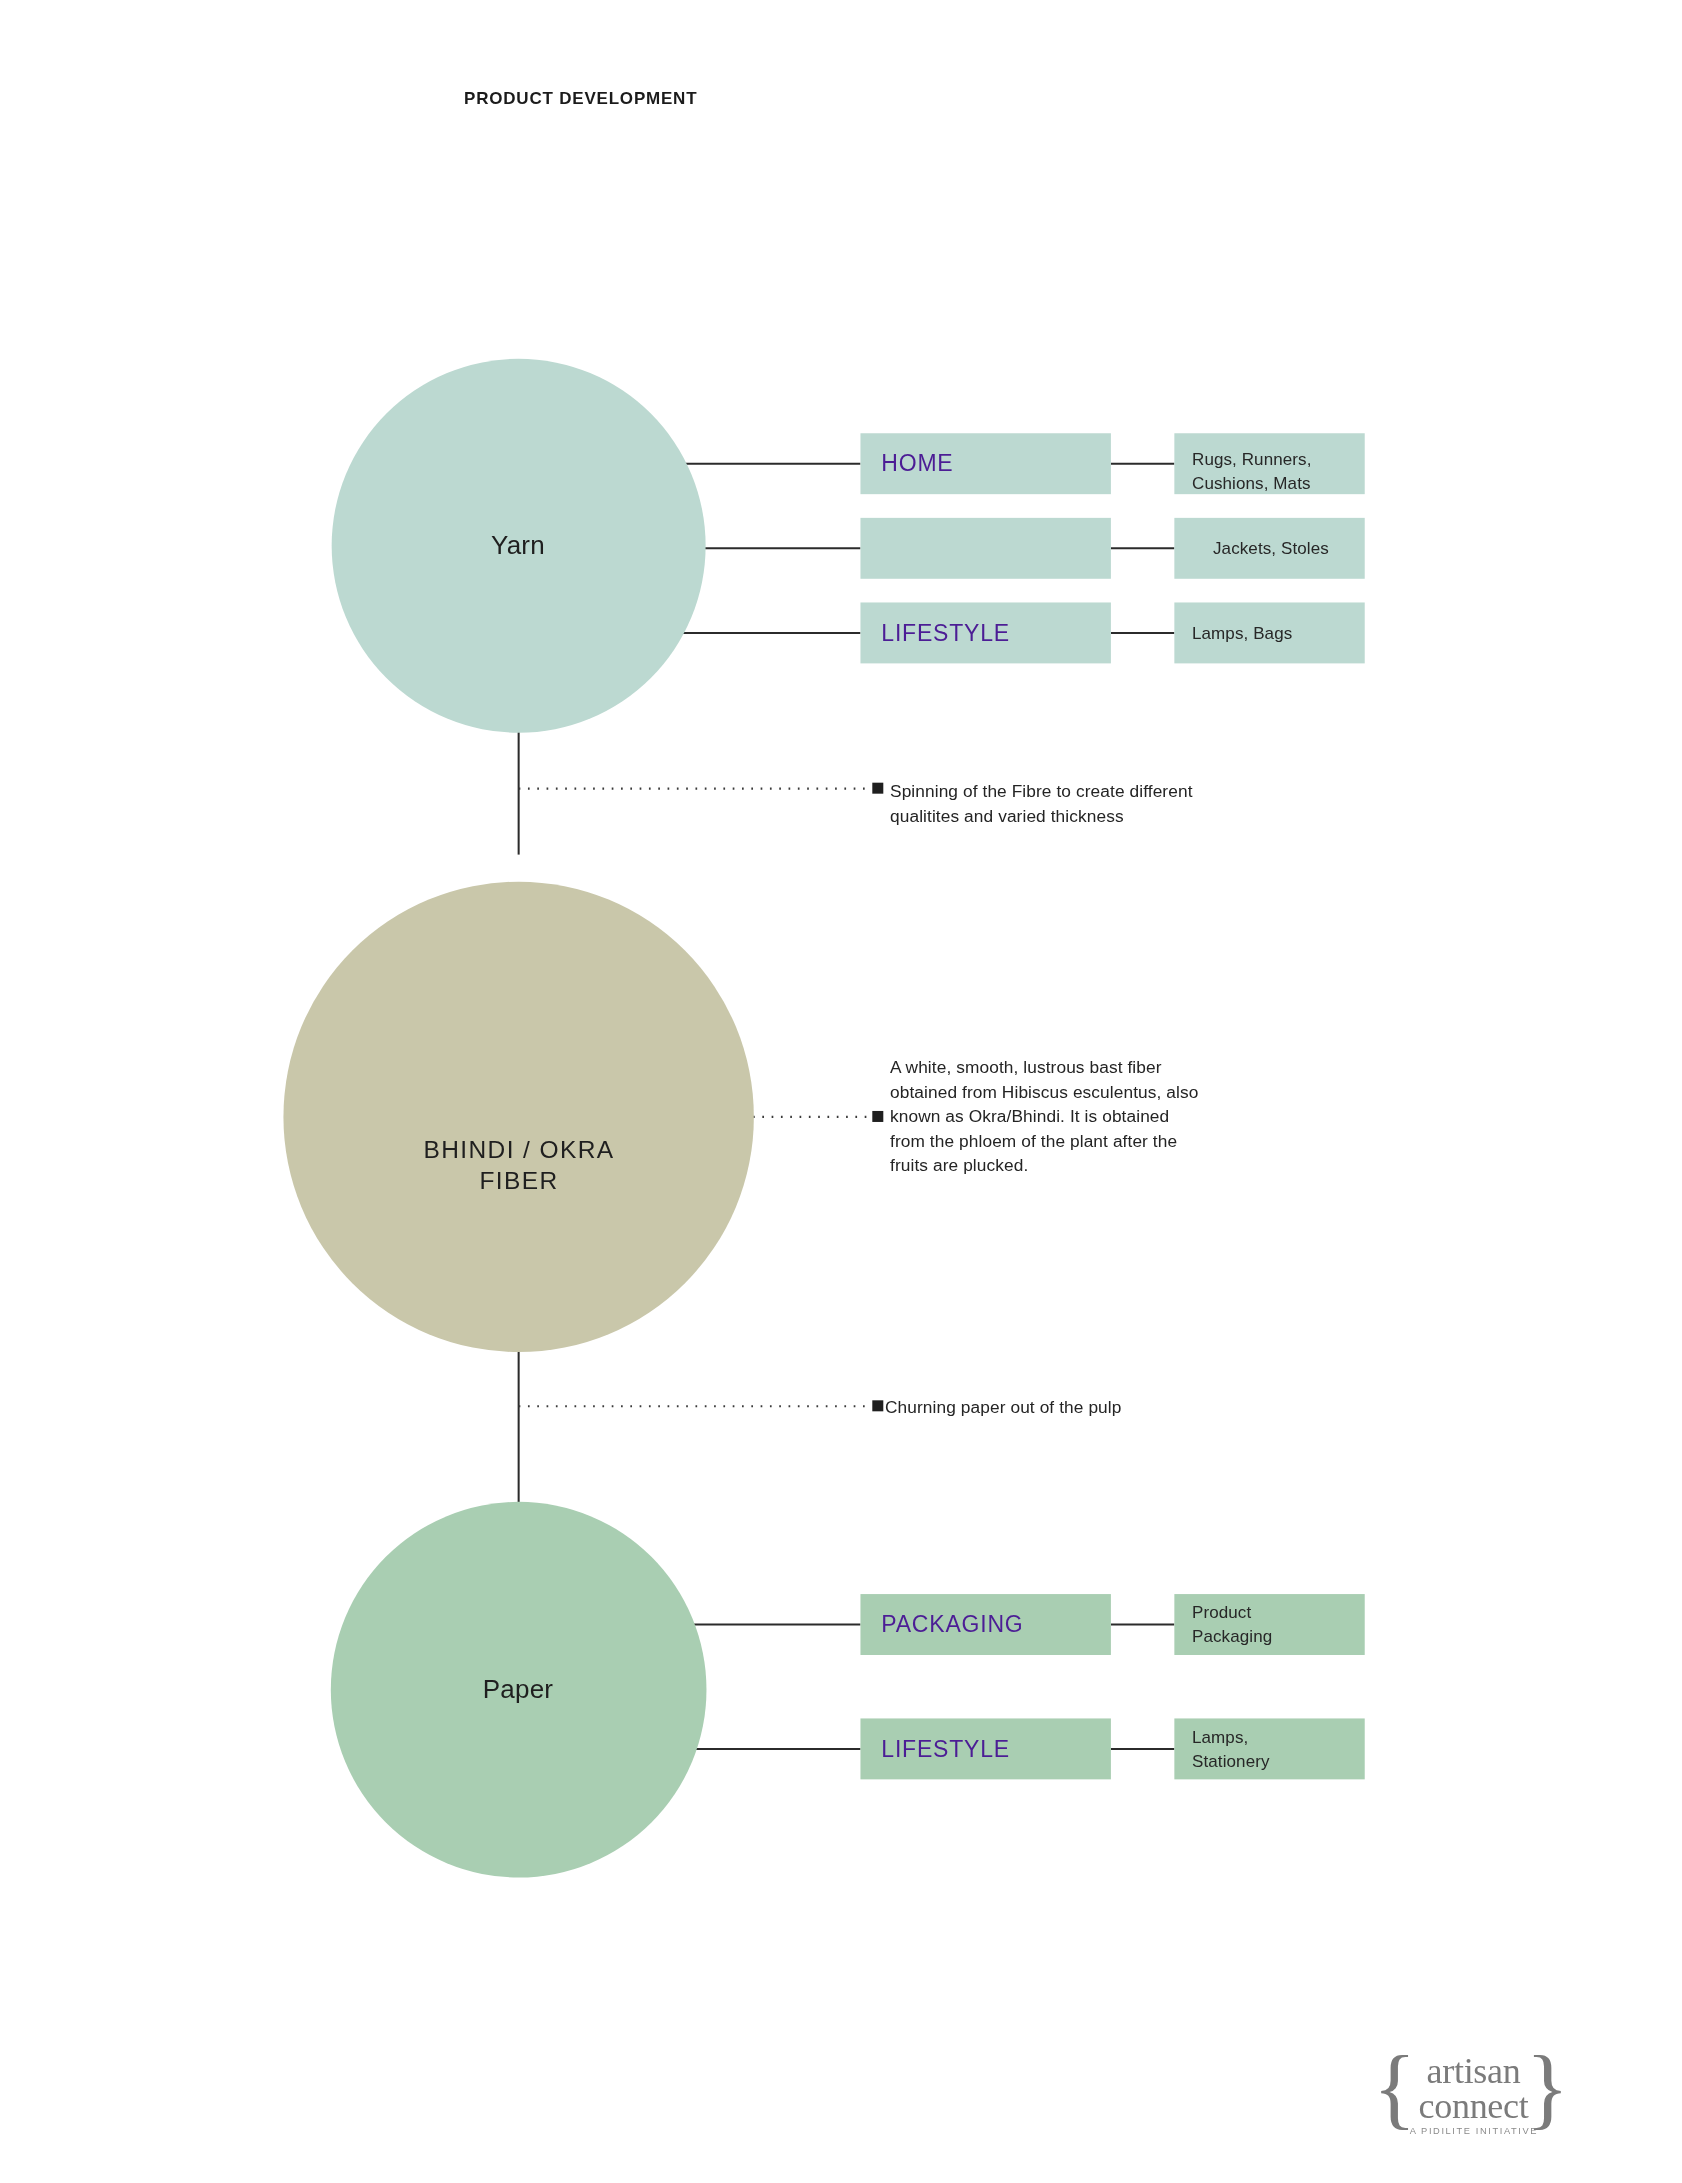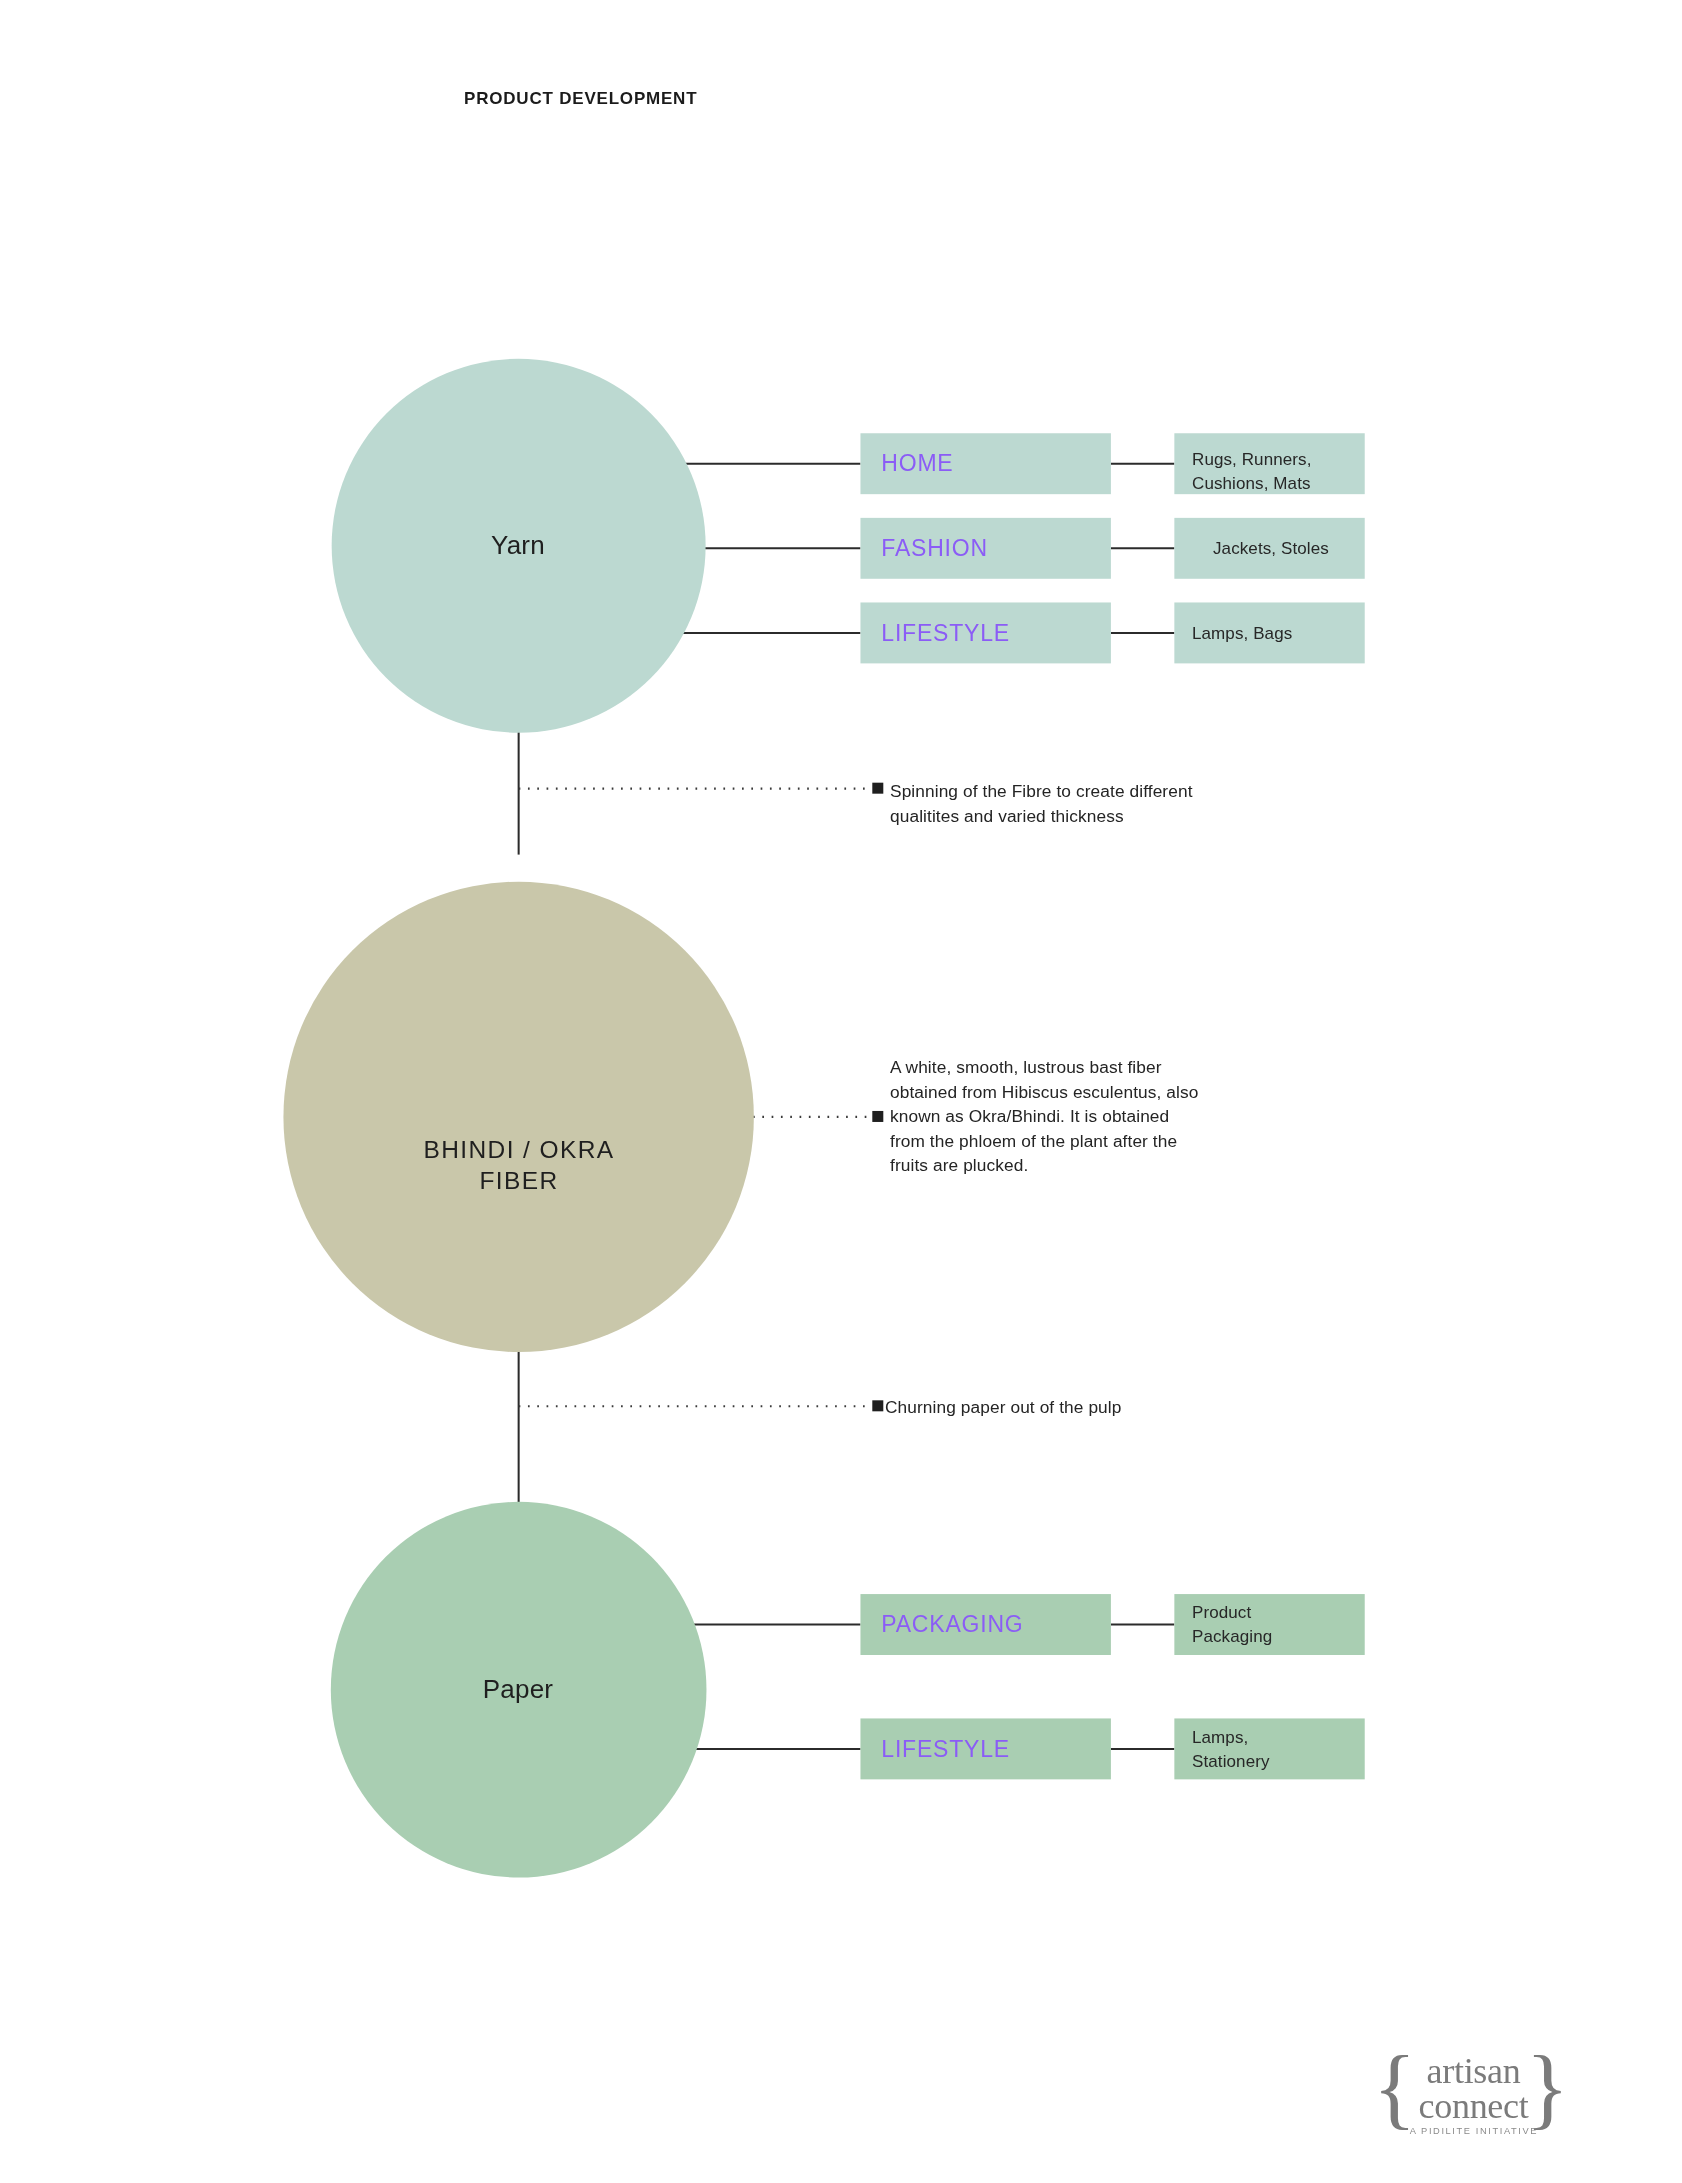--- a/index.html
+++ b/index.html
@@ -57,21 +57,21 @@
     font-size: 24.5px;
     letter-spacing: 1.4px;
   }
 
   .cat-box-label {
     position: absolute;
     display: flex;
     align-items: center;
     font-size: 23px;
     letter-spacing: 0.8px;
-    color: #8b5cf6;
+    color: #4c1d95;
     padding-left: 20.3px;
     box-sizing: border-box;
     pointer-events: none;
   }
 
   .prod-box-label {
     position: absolute;
     display: flex;
     align-items: center;
     font-size: 17px;
@@ -197,21 +197,20 @@
 
   <div class="circle-label wide" style="left:316px; top:1134px; width:406px;">BHINDI / OKRA
 FIBER</div>
 
   <div class="circle-label" style="left:349px; top:1673px; width:338px;">Paper</div>
 
   <div class="cat-box-label" style="left:861px; top:433px; width:250px; height:61px;">HOME</div>
   <div class="prod-box-label" style="left:1175px; top:441px; width:190px; height:61px;border-radius:16px;">Rugs, Runners,
 Cushions, Mats</div>
 
-  <div class="cat-box-label" style="left:861px; top:518px; width:250px; height:61px;">FASHION</div>
   <div class="prod-box-label" style="left:1175px; top:518px; width:190px; height:61px;padding-left:38px;">Jackets, Stoles</div>
 
   <div class="cat-box-label" style="left:861px; top:603px; width:250px; height:61px;">LIFESTYLE</div>
   <div class="prod-box-label" style="left:1175px; top:603px; width:190px; height:61px;">Lamps, Bags</div>
 
   <div class="cat-box-label" style="left:861px; top:1594px; width:250px; height:61px;">PACKAGING</div>
   <div class="prod-box-label" style="left:1175px; top:1594px; width:190px; height:61px;">Product
 Packaging</div>
 
   <div class="cat-box-label" style="left:861px; top:1719px; width:250px; height:61px;">LIFESTYLE</div>

